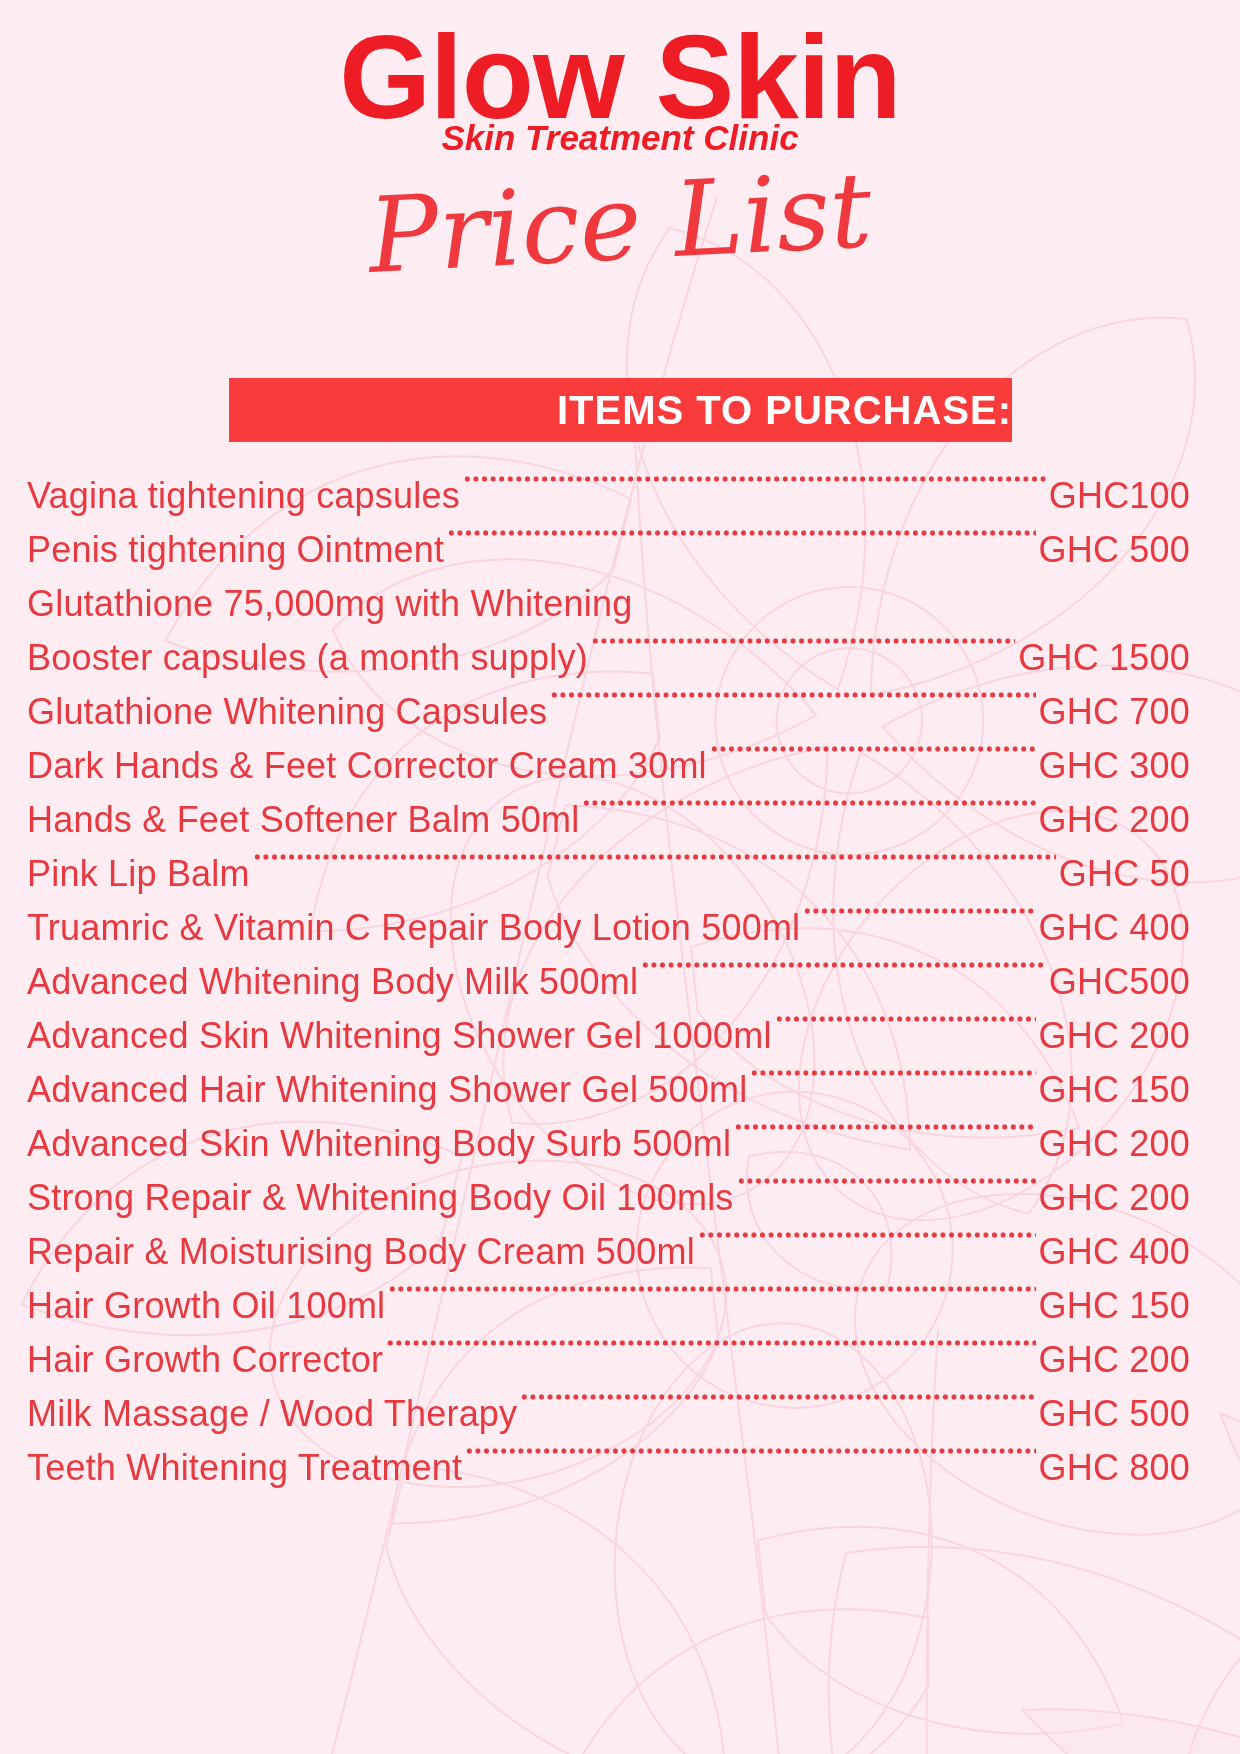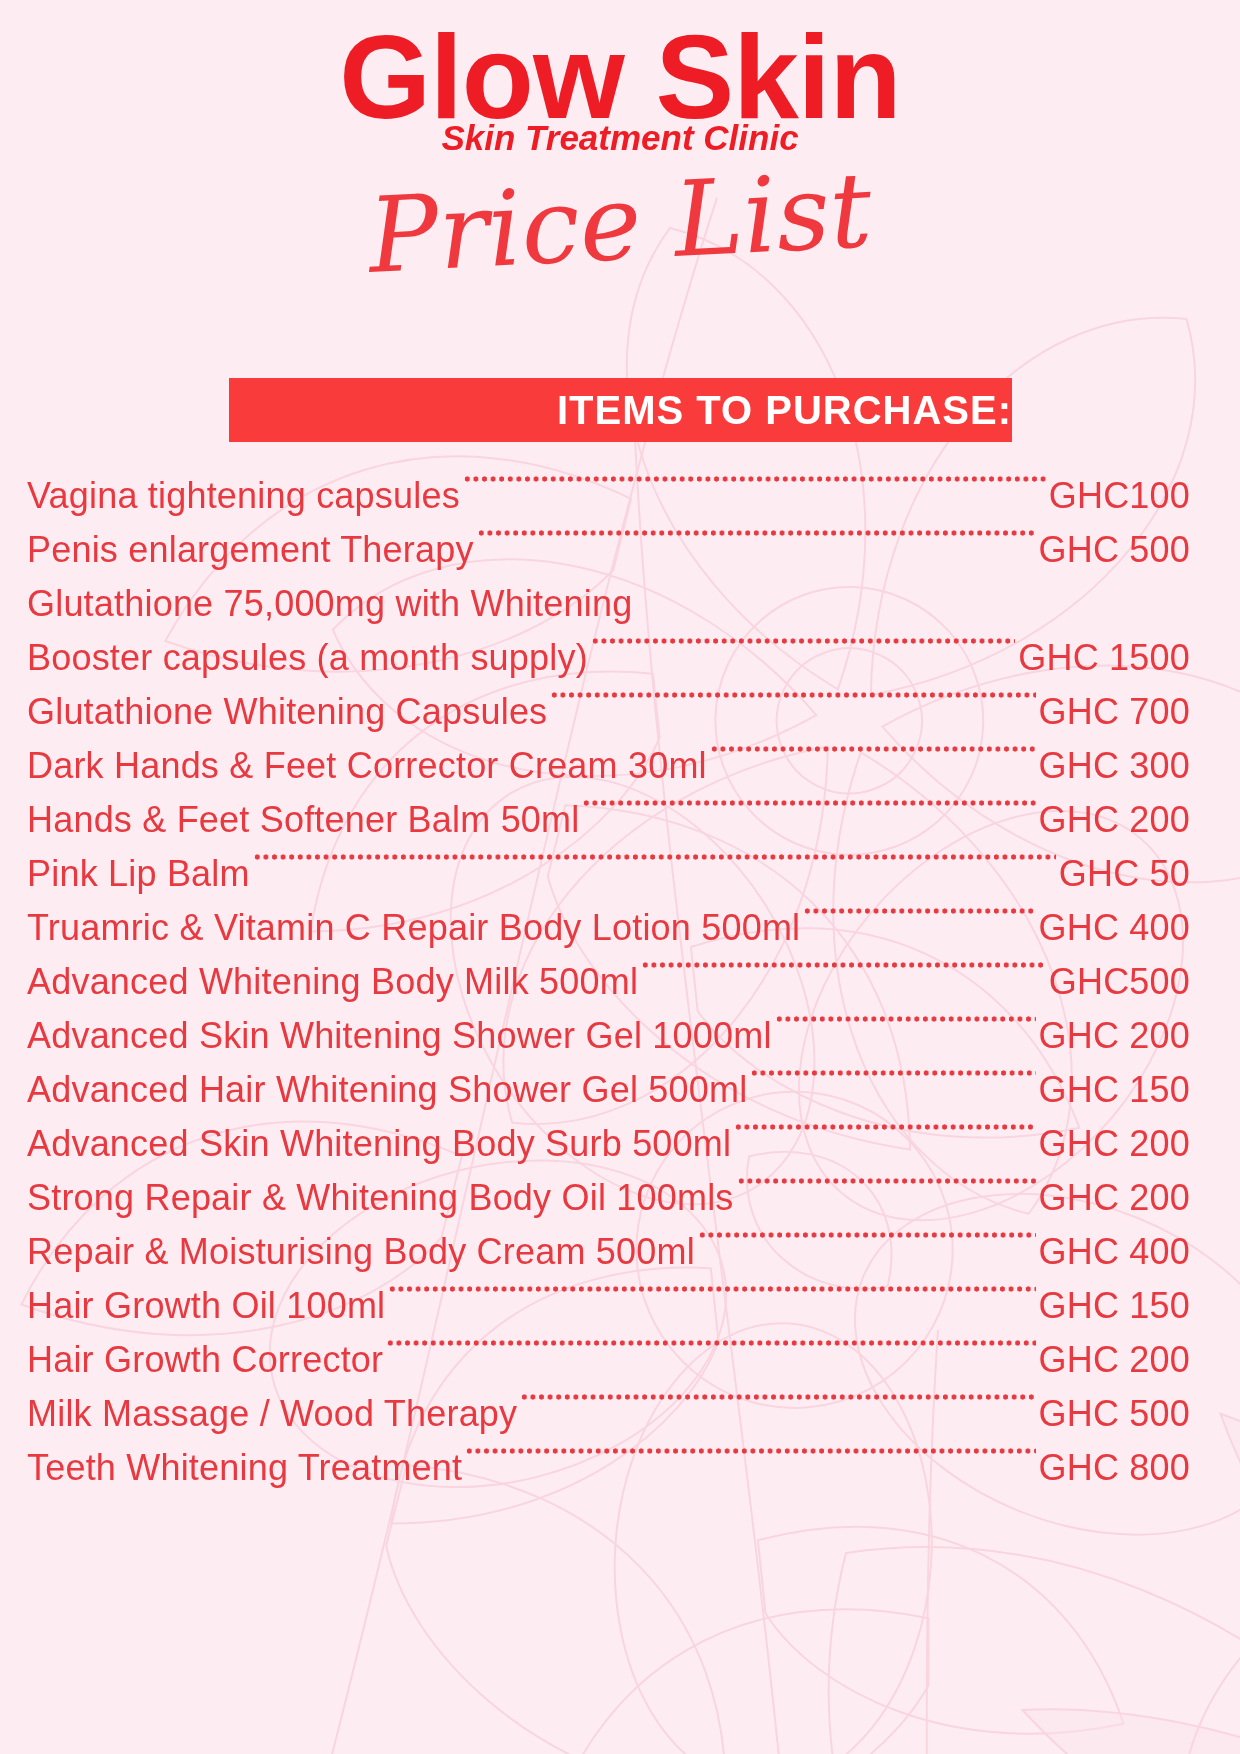--- a/index.html
+++ b/index.html
@@ -156,21 +156,21 @@
     <div class="banner">ITEMS TO PURCHASE:</div>
 
     <div class="price-list">
   <div class="row">
     <span class="label">Vagina tightening capsules</span>
     <span class="dots"></span>
     <span class="price">GHC100</span>
   </div>
 
   <div class="row">
-    <span class="label">Penis enlargement Therapy</span>
+    <span class="label">Penis tightening Ointment</span>
     <span class="dots"></span>
     <span class="price">GHC 500</span>
   </div>
 
   <div class="row no-price">
     <span class="label">Glutathione 75,000mg with Whitening</span>
     <span class="dots"></span>
     <span class="price"></span>
   </div>
 

